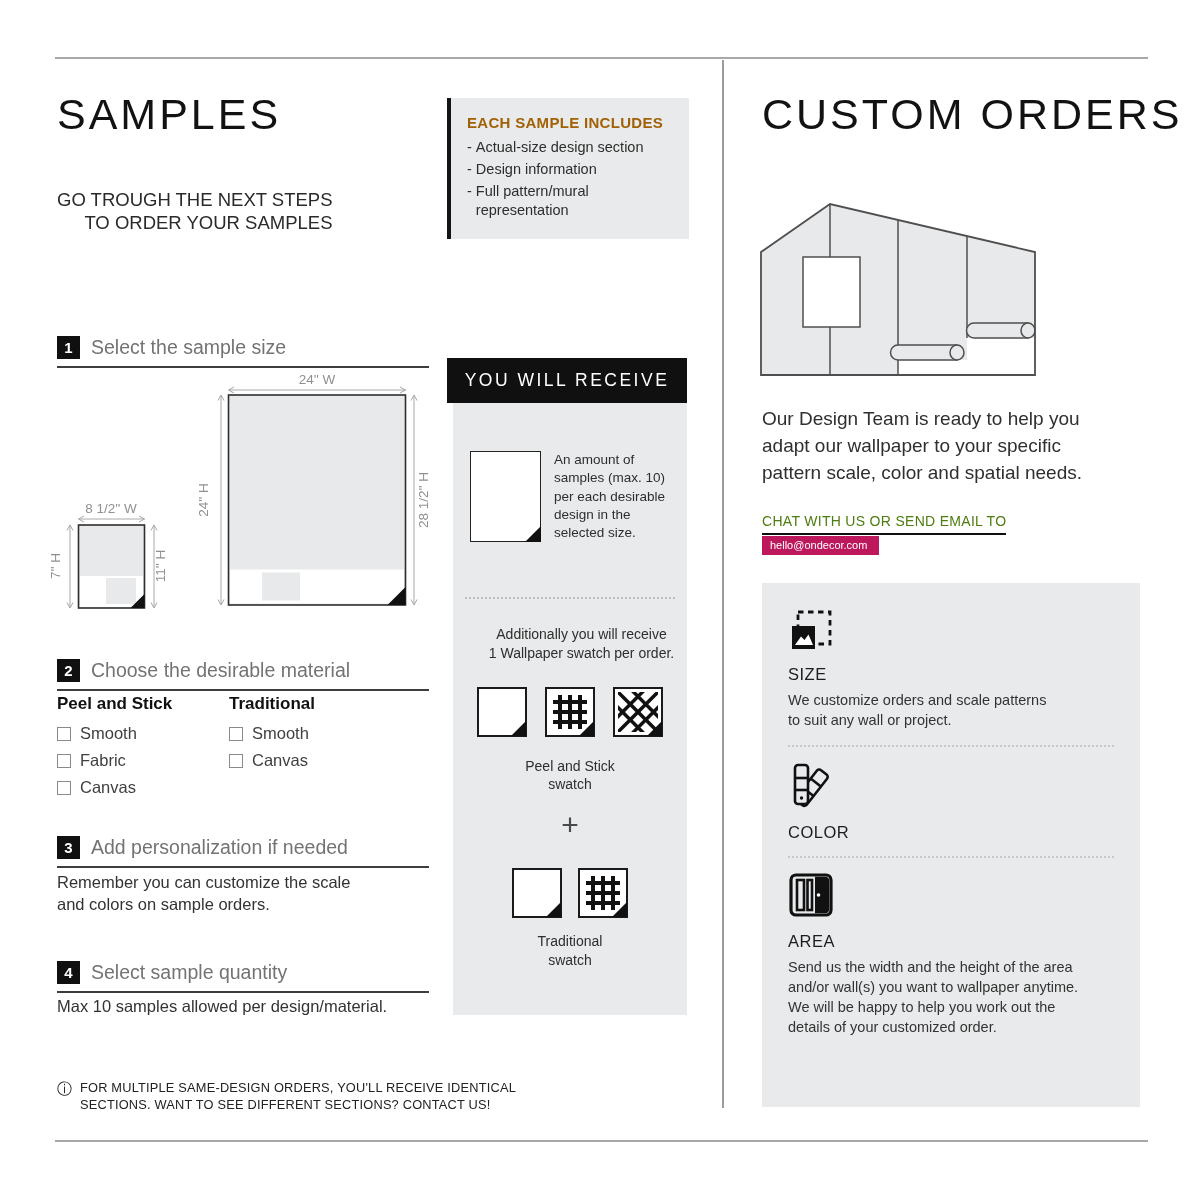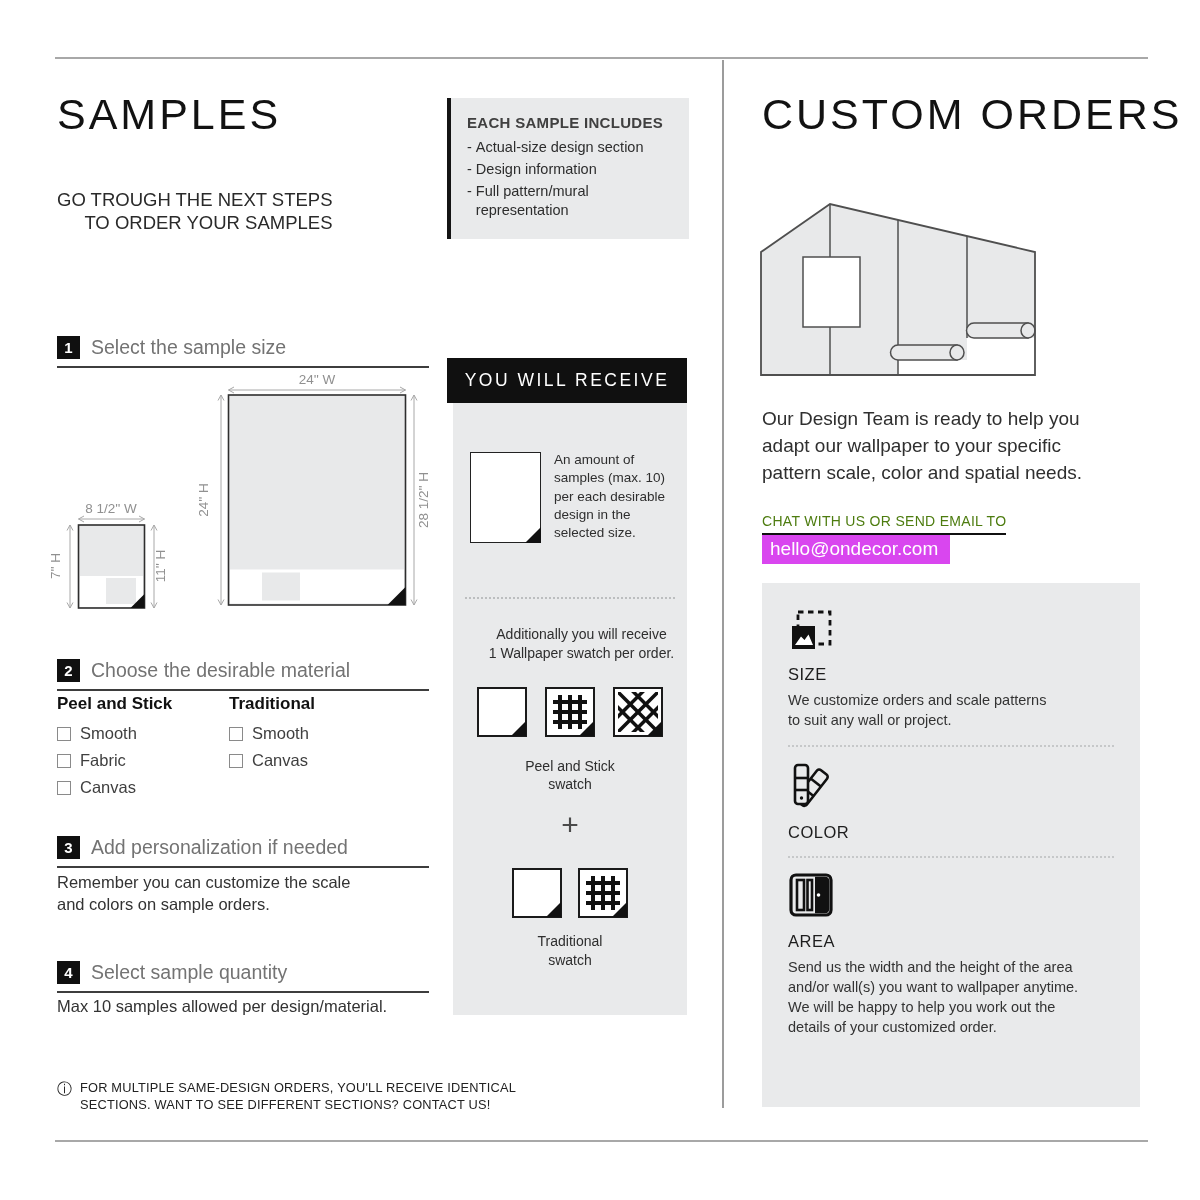--- a/index.html
+++ b/index.html
@@ -7,21 +7,21 @@
           font-family:"Liberation Sans",sans-serif;color:#222;overflow:hidden;}
   .hline{position:absolute;height:2px;background:#a8a8a8;}
   .vline{position:absolute;width:2px;background:#9c9c9c;}
   .big-title{position:absolute;font-size:43px;letter-spacing:3px;color:#121212;font-weight:400;}
   .preline{white-space:pre-line;}
 
   
   .intro{position:absolute;left:57px;top:188px;font-size:18.5px;line-height:1.26;color:#2a2a2a;text-align:right;}
   .includes-box{position:absolute;left:447px;top:98px;width:208px;background:#e9eaeb;
                 border-left:4px solid #141414;padding:16px 14px 20px 16px;}
-  .includes-title{font-size:15px;font-weight:600;letter-spacing:.3px;color:#404040;margin-bottom:7px;}
+  .includes-title{font-size:15px;font-weight:600;letter-spacing:.3px;color:#a16207;margin-bottom:7px;}
   .includes-item{display:flex;font-size:14.5px;color:#2d2d2d;line-height:1.3;margin-top:3px;}
   .includes-item .dash{margin-right:4px;}
   .step-header{position:absolute;left:57px;width:372px;display:flex;align-items:center;gap:11px;
                border-bottom:2px solid #3d3d3d;padding-bottom:7px;}
   .step-num{width:23px;height:23px;background:#101010;color:#fff;font-size:15px;font-weight:bold;
             display:flex;align-items:center;justify-content:center;flex:0 0 23px;}
   .step-title{font-size:19.5px;color:#737373;}
   .materials{position:absolute;left:57px;top:694px;display:flex;gap:52px;}
   .mat-col{min-width:120px;}
   .mat-title{font-size:17px;font-weight:700;color:#111;margin-bottom:10px;}
@@ -30,36 +30,36 @@
   .body-note{position:absolute;left:57px;font-size:16.5px;color:#333;line-height:1.32;}
   .footnote{position:absolute;left:57px;top:1080px;display:flex;gap:8px;}
   .footnote-icon{font-size:15px;color:#222;line-height:1.2;}
   .footnote-text{font-size:12.8px;letter-spacing:.2px;color:#222;line-height:1.3;}
 
   
   .ywr-bar{position:absolute;left:447px;top:358px;width:240px;height:45px;background:#101010;
            color:#fff;display:flex;align-items:center;justify-content:center;
            font-size:17.5px;letter-spacing:2.5px;}
   .mid-panel{position:absolute;left:453px;top:403px;width:234px;height:612px;background:#e9eaeb;}
-  .receive-row{display:flex;align-items:flex-end;margin:48px 14px 16px 17px;}
+  .receive-row{display:flex;align-items:center;margin:48px 14px 16px 17px;}
   .sample-sheet{width:69px;height:89px;background:#fff;border:1.5px solid #222;position:relative;flex:0 0 69px;}
   .sheet-corner{position:absolute;right:-1px;bottom:-1px;width:0;height:0;border-style:solid;
                 border-width:0 0 16px 16px;border-color:transparent transparent #111 transparent;}
   .receive-text{margin-left:13px;font-size:13.5px;color:#2e2e2e;line-height:1.36;width:126px;}
   .mid-dotted{border-top:2px dotted #bcbebf;margin:54px 12px 0 12px;}
   .mid-center{text-align:center;font-size:14px;color:#2e2e2e;line-height:1.35;}
   .swatch-row{display:flex;justify-content:center;gap:18px;}
   .plus-sign{text-align:center;font-size:30px;font-weight:300;color:#4a4a4a;}
 
   
   .custom-intro{position:absolute;left:762px;top:406px;font-size:19px;color:#2f2f2f;line-height:1.42;}
   .chat-block{position:absolute;left:762px;top:512px;}
   .chat-label{display:inline-block;font-size:14px;letter-spacing:.3px;color:#4d7c0f;
               border-bottom:2px solid #101010;padding-bottom:4px;}
-  .email-box{display:inline-block;background:#d946ef;color:#fff;font-size:19px;
+  .email-box{display:inline-block;background:#be185d;color:#fff;font-size:11px;
              padding:3px 12px 4px 8px;margin-top:0;}
   .right-panel{position:absolute;left:762px;top:583px;width:326px;height:472px;background:#e9eaeb;
                padding:26px 26px 26px 26px;}
   .feature-title{font-size:16.5px;letter-spacing:.5px;color:#1d1d1d;margin-top:10px;}
   .feature-text{font-size:14.5px;color:#333;line-height:1.4;margin-top:6px;}
   .right-dotted{border-top:2px dotted #c6c8c9;margin:14px 0 14px 0;}
 </style>
 </head>
 <body>
 

